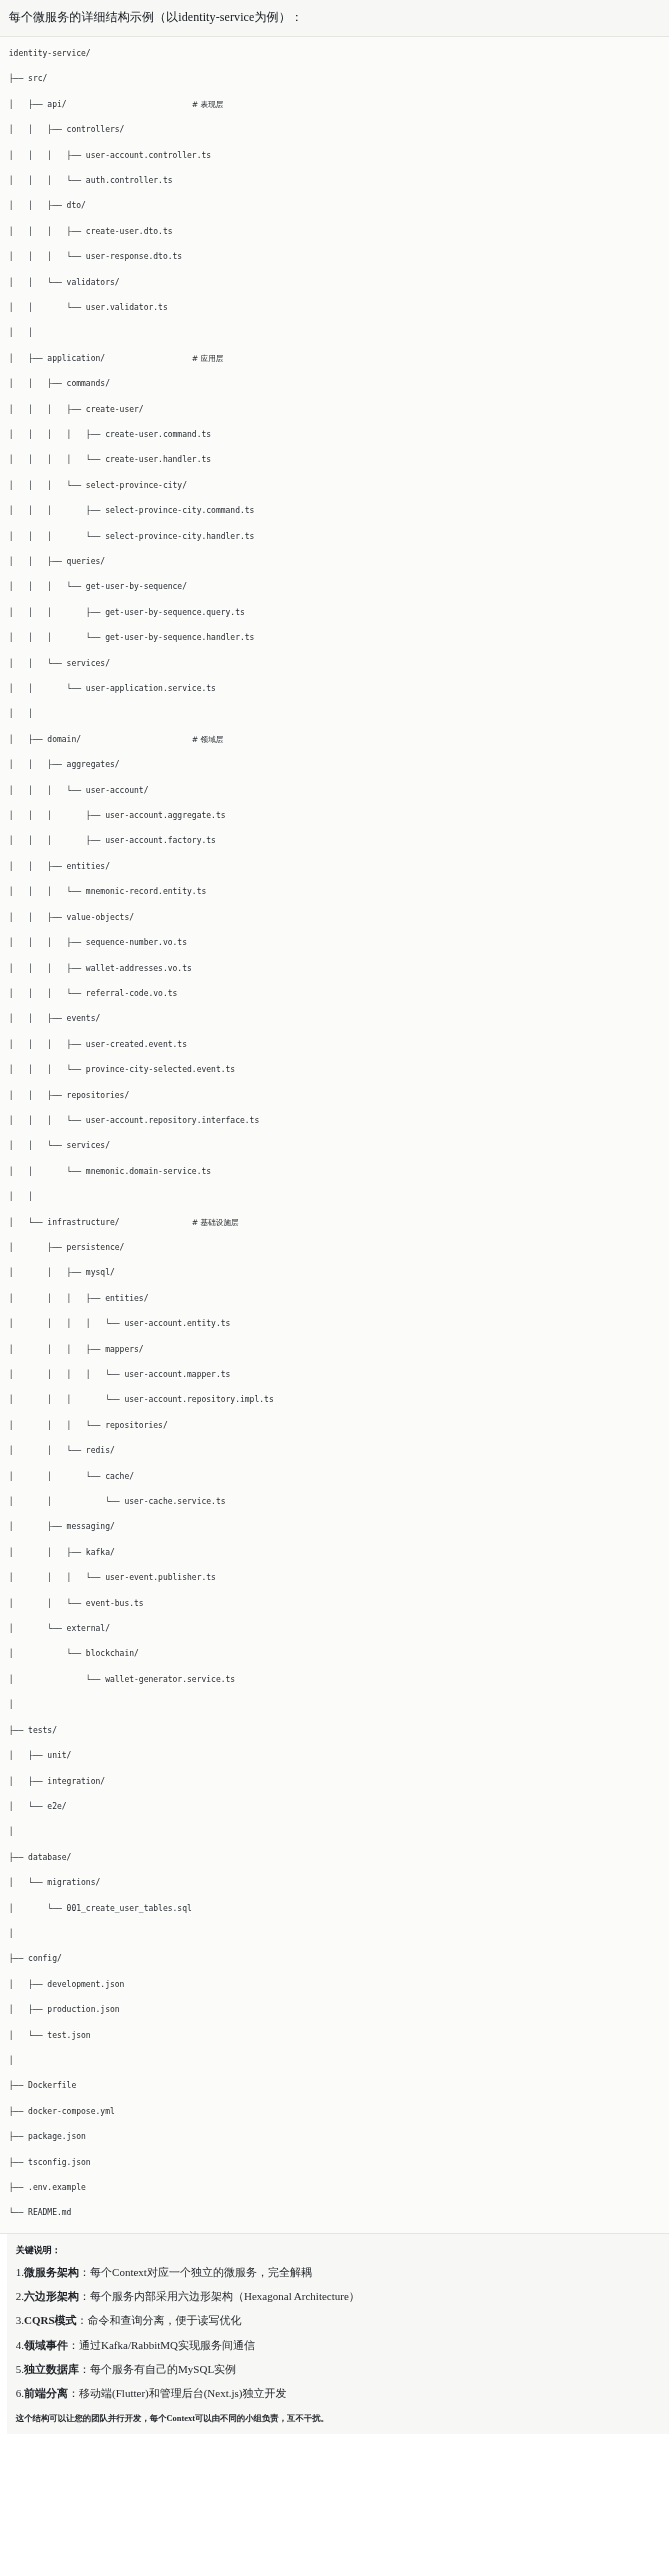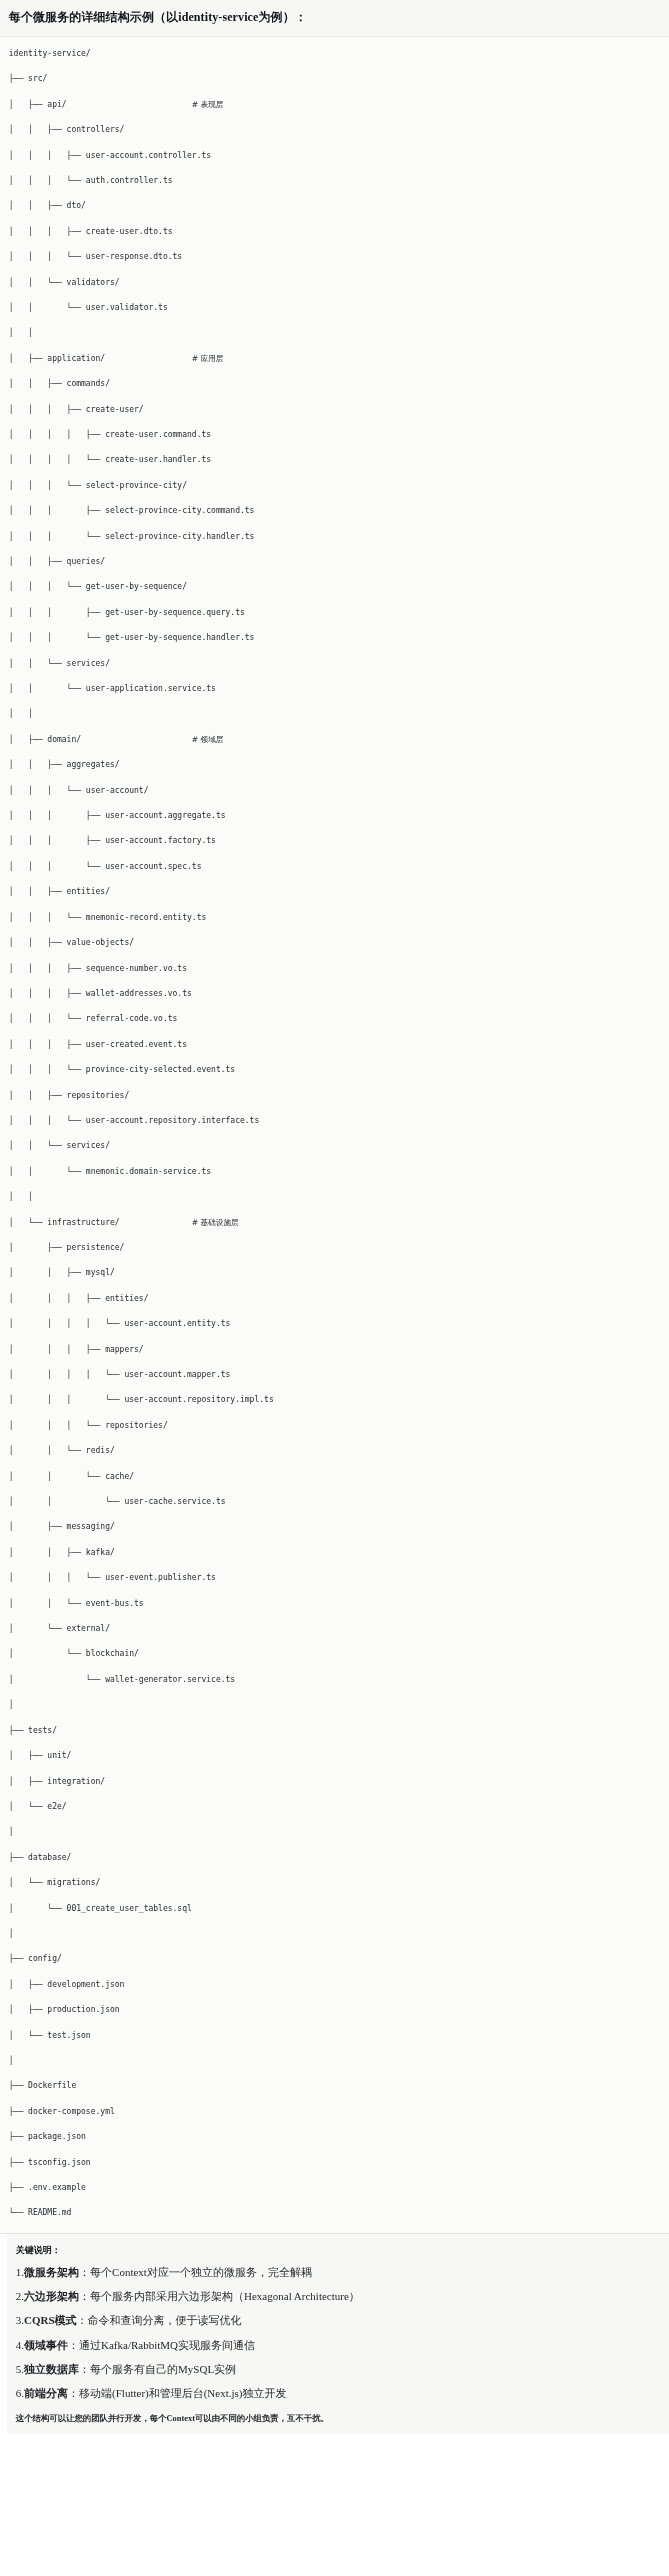--- a/index.html
+++ b/index.html
@@ -16,21 +16,21 @@
 
   
   .title-block {
     background: #f7f7f5;
     padding: 8.8px 8.8px 10px 8.8px;
     border-bottom: 0.6px solid #e6e6e1;
   }
   .page-title {
     font-family: "Liberation Serif", serif;
     font-size: 12px;
-    font-weight: bold;
+    font-weight: normal;
     line-height: 1.4;
     color: #11161c;
     letter-spacing: 0.1px;
   }
 
   
   .tree-block {
     background: #fbfbf9;
     padding: 11.3px 8.8px 12.5px 8.8px;
     border-bottom: 0.6px solid #e6e6e1;
@@ -137,27 +137,27 @@
 <span class="tree-line">│   │   │       ├── get-user-by-sequence.query.ts</span>
 <span class="tree-line">│   │   │       └── get-user-by-sequence.handler.ts</span>
 <span class="tree-line">│   │   └── services/</span>
 <span class="tree-line">│   │       └── user-application.service.ts</span>
 <span class="tree-line">│   │</span>
 <span class="tree-line">│   ├── domain/                       <span class="tree-comment"># 领域层</span></span>
 <span class="tree-line">│   │   ├── aggregates/</span>
 <span class="tree-line">│   │   │   └── user-account/</span>
 <span class="tree-line">│   │   │       ├── user-account.aggregate.ts</span>
 <span class="tree-line">│   │   │       ├── user-account.factory.ts</span>
-<span class="tree-line">│   │   │       └── user-account.spec.ts</span>
 <span class="tree-line">│   │   ├── entities/</span>
 <span class="tree-line">│   │   │   └── mnemonic-record.entity.ts</span>
 <span class="tree-line">│   │   ├── value-objects/</span>
 <span class="tree-line">│   │   │   ├── sequence-number.vo.ts</span>
 <span class="tree-line">│   │   │   ├── wallet-addresses.vo.ts</span>
 <span class="tree-line">│   │   │   └── referral-code.vo.ts</span>
+<span class="tree-line">│   │   ├── events/</span>
 <span class="tree-line">│   │   │   ├── user-created.event.ts</span>
 <span class="tree-line">│   │   │   └── province-city-selected.event.ts</span>
 <span class="tree-line">│   │   ├── repositories/</span>
 <span class="tree-line">│   │   │   └── user-account.repository.interface.ts</span>
 <span class="tree-line">│   │   └── services/</span>
 <span class="tree-line">│   │       └── mnemonic.domain-service.ts</span>
 <span class="tree-line">│   │</span>
 <span class="tree-line">│   └── infrastructure/               <span class="tree-comment"># 基础设施层</span></span>
 <span class="tree-line">│       ├── persistence/</span>
 <span class="tree-line">│       │   ├── mysql/</span>

